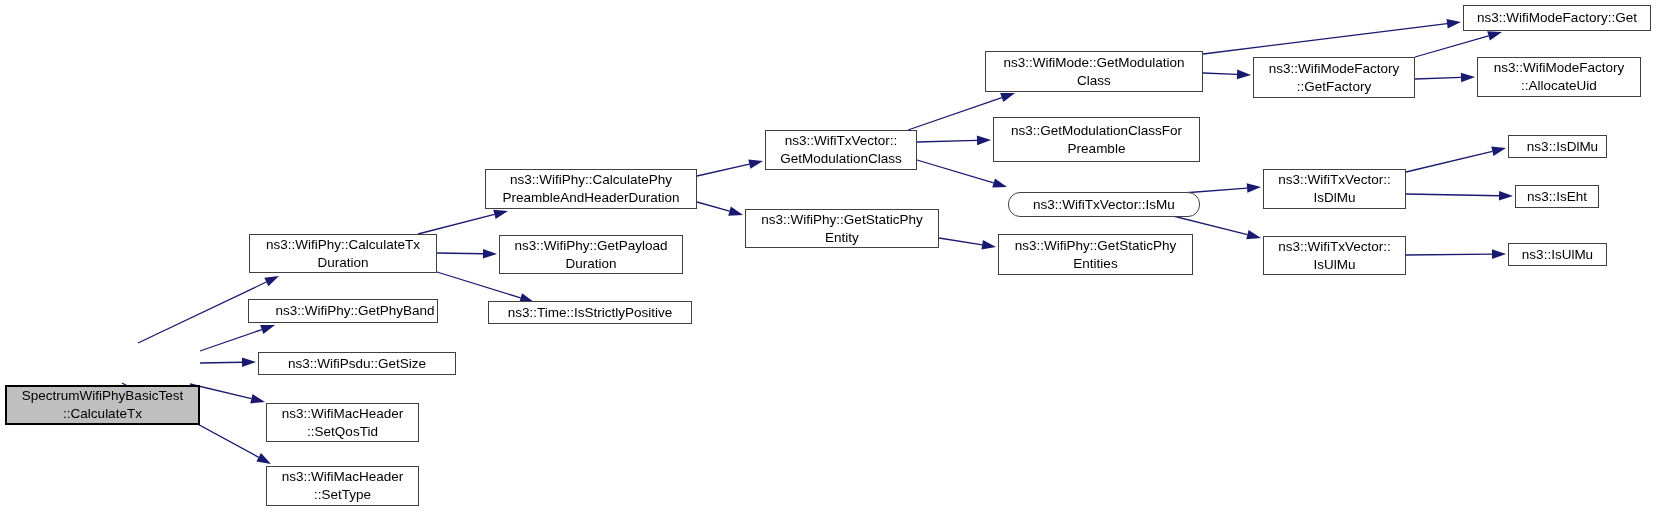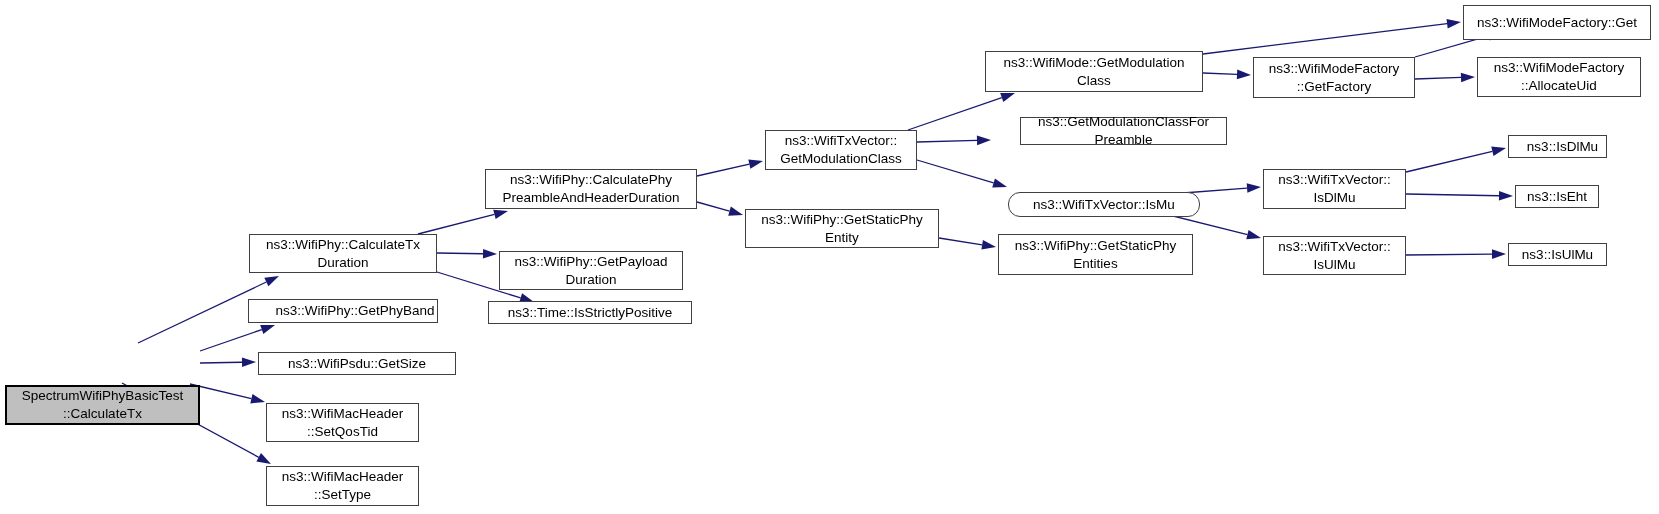--- a/index.html
+++ b/index.html
@@ -165,40 +165,40 @@
       <span class="lbl">::SetQosTid</span>
     </div>
     <div class="node" style="left: 266px; top: 466px; width: 153px; height: 40px;">
       <span class="lbl">ns3::WifiMacHeader</span>
       <span class="lbl">::SetType</span>
     </div>
     <div class="node" style="left: 485px; top: 169px; width: 212px; height: 40px;">
       <span class="lbl">ns3::WifiPhy::CalculatePhy</span>
       <span class="lbl">PreambleAndHeaderDuration</span>
     </div>
-    <div class="node" style="left: 499px; top: 235px; width: 184px; height: 39px; margin-top: 16px;">
+    <div class="node" style="left: 499px; top: 235px; width: 184px; height: 39px;">
       <span class="lbl">ns3::WifiPhy::GetPayload</span>
       <span class="lbl">Duration</span>
     </div>
     <div class="node" style="left: 488px; top: 301px; width: 204px; height: 23px;">
       <span class="lbl">ns3::Time::IsStrictlyPositive</span>
     </div>
     <div class="node" style="left: 765px; top: 130px; width: 152px; height: 40px;">
       <span class="lbl">ns3::WifiTxVector::</span>
       <span class="lbl">GetModulationClass</span>
     </div>
     <div class="node" style="left: 745px; top: 209px; width: 194px; height: 39px;">
       <span class="lbl">ns3::WifiPhy::GetStaticPhy</span>
       <span class="lbl">Entity</span>
     </div>
     <div class="node" style="left: 985px; top: 51px; width: 218px; height: 41px;">
       <span class="lbl">ns3::WifiMode::GetModulation</span>
       <span class="lbl">Class</span>
     </div>
-    <div class="node" style="left: 1020px; top: 117px; width: 207px; height: 28px;">
+    <div class="node" style="left: 993px; top: 117px; width: 207px; height: 45px;">
       <span class="lbl">ns3::GetModulationClassFor</span>
       <span class="lbl">Preamble</span>
     </div>
     <div class="node" style="left: 1008px; top: 192px; width: 192px; height: 25px; border-radius: 12px;">
       <span class="lbl">ns3::WifiTxVector::IsMu</span>
     </div>
     <div class="node" style="left: 998px; top: 234px; width: 195px; height: 41px;">
       <span class="lbl">ns3::WifiPhy::GetStaticPhy</span>
       <span class="lbl">Entities</span>
     </div>
@@ -207,21 +207,21 @@
       <span class="lbl">::GetFactory</span>
     </div>
     <div class="node" style="left: 1263px; top: 169px; width: 143px; height: 40px;">
       <span class="lbl">ns3::WifiTxVector::</span>
       <span class="lbl">IsDlMu</span>
     </div>
     <div class="node" style="left: 1263px; top: 236px; width: 143px; height: 39px;">
       <span class="lbl">ns3::WifiTxVector::</span>
       <span class="lbl">IsUlMu</span>
     </div>
-    <div class="node" style="left: 1463px; top: 5px; width: 188px; height: 35px;">
+    <div class="node" style="left: 1463px; top: 5px; width: 188px; height: 26px;">
       <span class="lbl">ns3::WifiModeFactory::Get</span>
     </div>
     <div class="node" style="left: 1477px; top: 57px; width: 164px; height: 40px;">
       <span class="lbl">ns3::WifiModeFactory</span>
       <span class="lbl">::AllocateUid</span>
     </div>
     <div class="node" style="left: 1508px; top: 135px; width: 99px; height: 23px; padding-left: 10px;">
       <span class="lbl">ns3::IsDlMu</span>
     </div>
     <div class="node" style="left: 1515px; top: 185px; width: 84px; height: 23px;">

